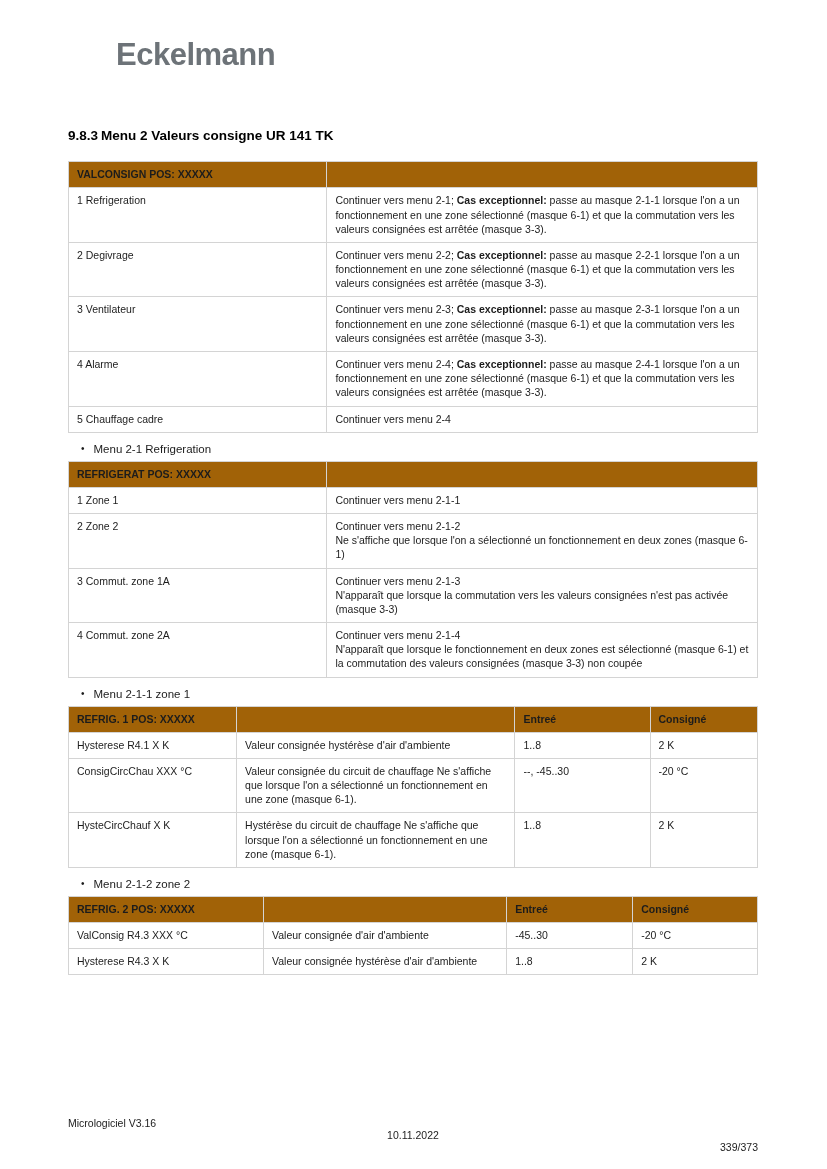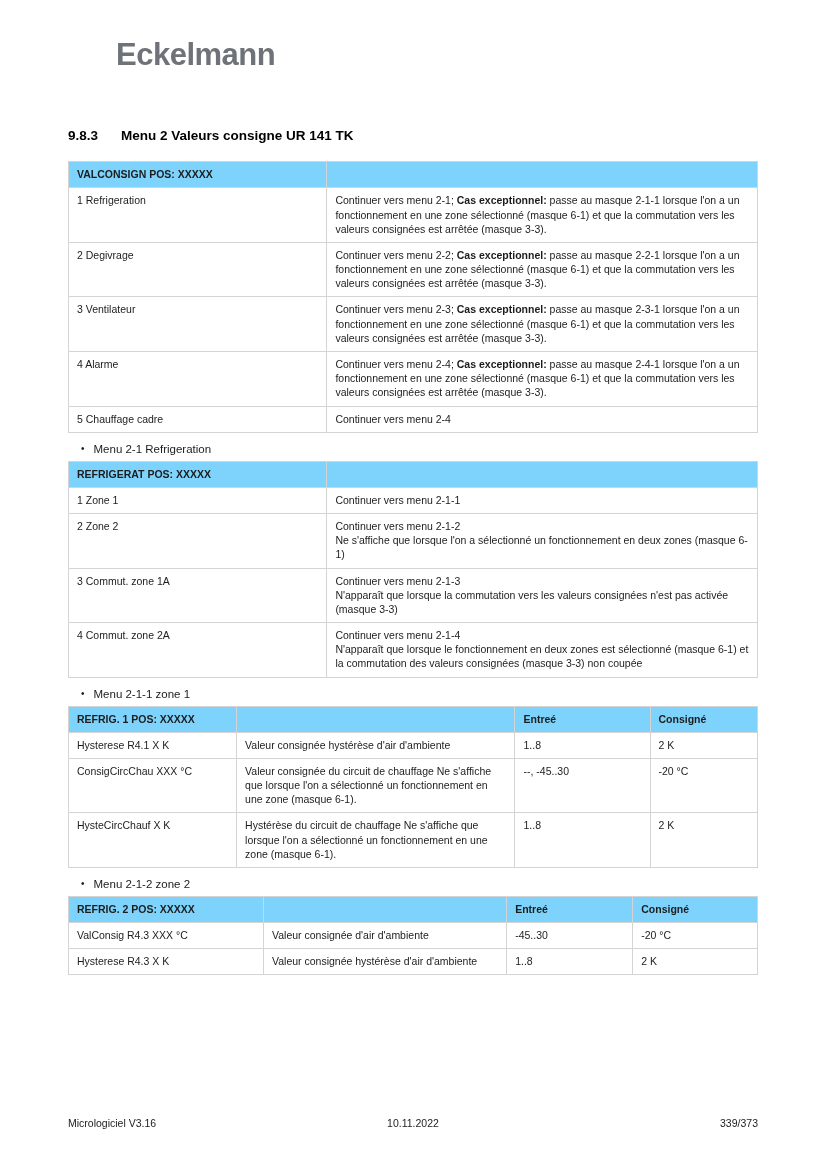--- a/index.html
+++ b/index.html
@@ -8,38 +8,38 @@
     font-family:"Liberation Sans", sans-serif; color:#1c1c1c;
     overflow:hidden;
   }
   .content { position:absolute; left:68px; top:0; width:690px; }
   .logo {
     margin-top:38px; font-size:31px; font-weight:bold;
     color:#6d7378; letter-spacing:-0.5px; line-height:1.1;margin-left:48px;
   }
   .heading {
     margin:56px 0 17px 0; font-size:13.5px; font-weight:bold; color:#000;
-    display:flex; gap:23px; line-height:1.2;
+    display:flex; gap:3px; line-height:1.2;
   }
   table { width:100%; border-collapse:collapse; table-layout:fixed; font-size:10.5px; }
   td {
     border:1px solid #d4d4d4; padding:5px 8px 6px 8px;
     vertical-align:top; line-height:1.35; color:#1c1c1c;
     word-wrap:break-word;
   }
-  tr.head td { background:#7dd3fc; font-weight:bold; }
+  tr.head td { background:#a16207; font-weight:bold; }
   .bullet {
     display:flex; margin:10px 0 6px 13px; font-size:11.5px;
     gap:9px; align-items:baseline; color:#1c1c1c;
   }
   .bullet .dot { font-size:10px; position:relative; top:-1px; }
   .cellline { display:block; }
   .footer {
     position:absolute; left:68px; top:1117px; width:690px;
-    display:flex; font-size:10.5px; color:#1c1c1c;
+    display:flex; font-size:10.5px; color:#1c1c1c;flex-direction:column;
   }
   .footer .l { flex:1; text-align:left; }
   .footer .c { flex:1; text-align:center; }
   .footer .r { flex:1; text-align:right; }
 </style>
 </head>
 <body>
 
 <div class="content">
 

